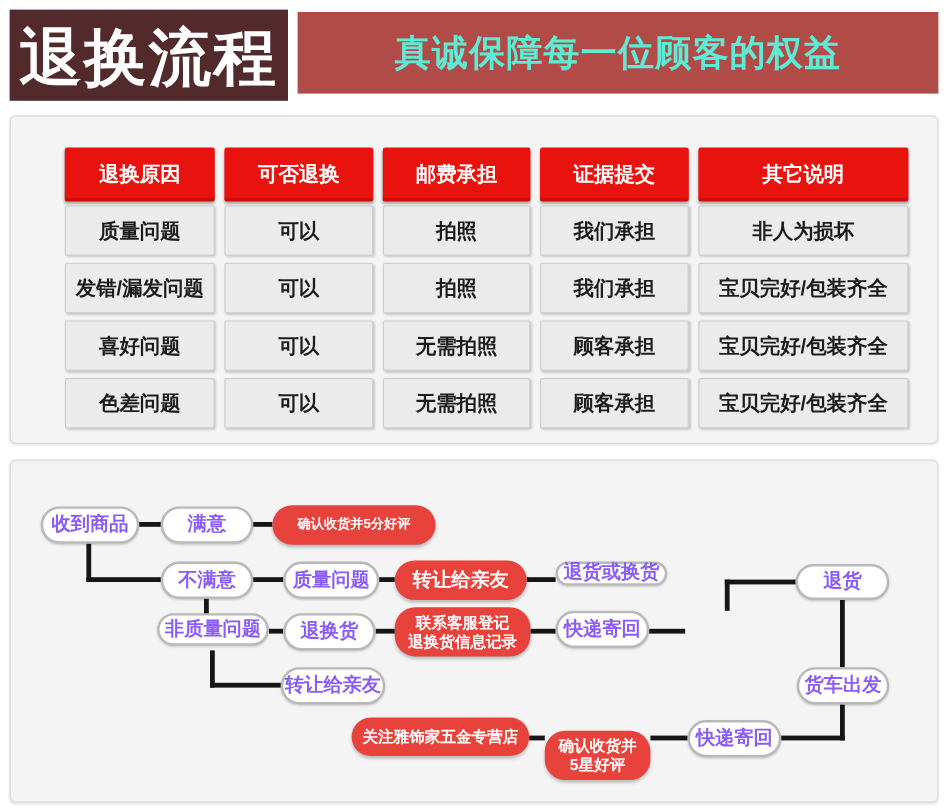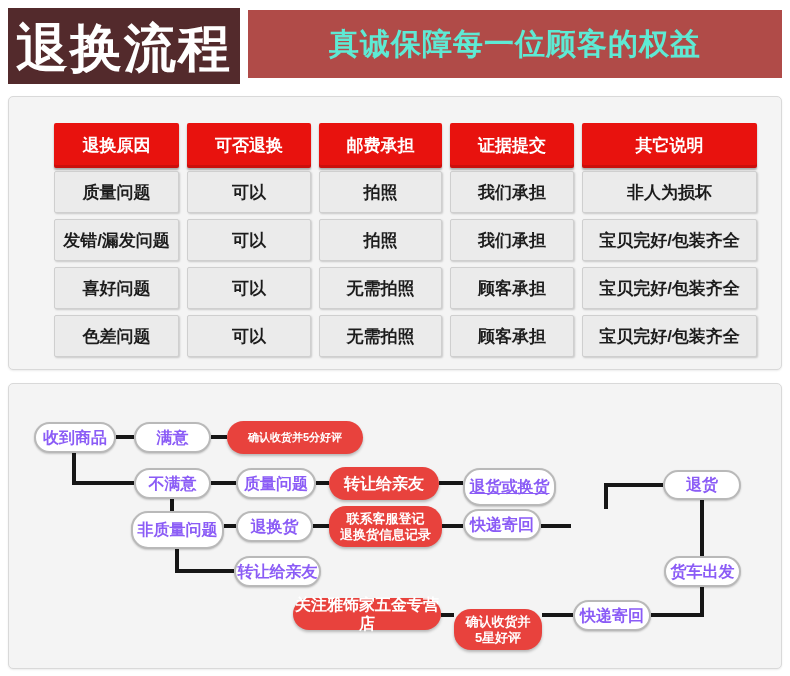--- a/index.html
+++ b/index.html
@@ -128,29 +128,29 @@
         <div class="seg" style="left: 691px; top: 203px; width: 4px; height: 30px; background: rgb(22, 22, 22);"></div>
         <div class="seg" style="left: 642px; top: 229px; width: 53px; height: 4px; background: rgb(22, 22, 22);"></div>
         <div class="seg" style="left: 533px; top: 229px; width: 31px; height: 4px; background: rgb(22, 22, 22);"></div>
         <div class="seg" style="left: 432px; top: 229px; width: 13px; height: 4px; background: rgb(22, 22, 22);"></div>
         <div class="node" style="left: 25px; top: 38px; width: 82px; height: 31px;">收到商品</div>
         <div class="node" style="left: 125px; top: 38px; width: 77px; height: 31px;">满意</div>
         <div class="node highlight" style="left: 218px; top: 37px; width: 136px; height: 33px; background: rgb(232, 66, 61); font-size: 11px;">确认收货并5分好评</div>
         <div class="node" style="left: 125px; top: 84px; width: 77px; height: 31px;">不满意</div>
         <div class="node" style="left: 227px; top: 84px; width: 80px; height: 31px;">质量问题</div>
         <div class="node highlight" style="left: 320px; top: 83px; width: 110px; height: 33px; background: rgb(232, 66, 61);">转让给亲友</div>
-        <div class="node" style="left: 454px; top: 84px; width: 93px; height: 38px; text-decoration: underline;">退货或换货</div>
+        <div class="node" style="left: 454px; top: 84px; width: 93px; height: 20px;">退货或换货</div>
         <div class="node" style="left: 654px; top: 86px; width: 78px; height: 30px; text-align: right;">退货</div>
-        <div class="node" style="left: 122px; top: 127px; width: 93px; height: 38px;">非质量问题</div>
+        <div class="node" style="left: 122px; top: 127px; width: 93px; height: 27px;">非质量问题</div>
         <div class="node" style="left: 227px; top: 127px; width: 77px; height: 31px;">退换货</div>
         <div class="node highlight" style="left: 320px; top: 122px; width: 113px; height: 41px; background: rgb(232, 66, 61); font-size: 13px;">联系客服登记
 退换货信息记录</div>
         <div class="node" style="left: 454px; top: 125px; width: 78px; height: 31px;">快递寄回</div>
         <div class="node" style="left: 225px; top: 172px; width: 87px; height: 31px;">转让给亲友</div>
         <div class="node" style="left: 655px; top: 172px; width: 77px; height: 31px;">货车出发</div>
-        <div class="node highlight" style="left: 284px; top: 214px; width: 148px; height: 32px; background: rgb(232, 66, 61); font-size: 16px;">关注雅饰家五金专营店</div>
+        <div class="node highlight" style="left: 284px; top: 214px; width: 148px; height: 32px; background: rgb(232, 66, 61); font-size: 13px;">关注雅饰家五金专营店</div>
         <div class="node highlight" style="left: 445px; top: 225px; width: 88px; height: 41px; background: rgb(232, 66, 61); font-size: 13px;">确认收货并
 5星好评</div>
         <div class="node" style="left: 564px; top: 216px; width: 78px; height: 31px;">快递寄回</div>
       </div>
   </section>
 
 </div>
 
 </body></html>

